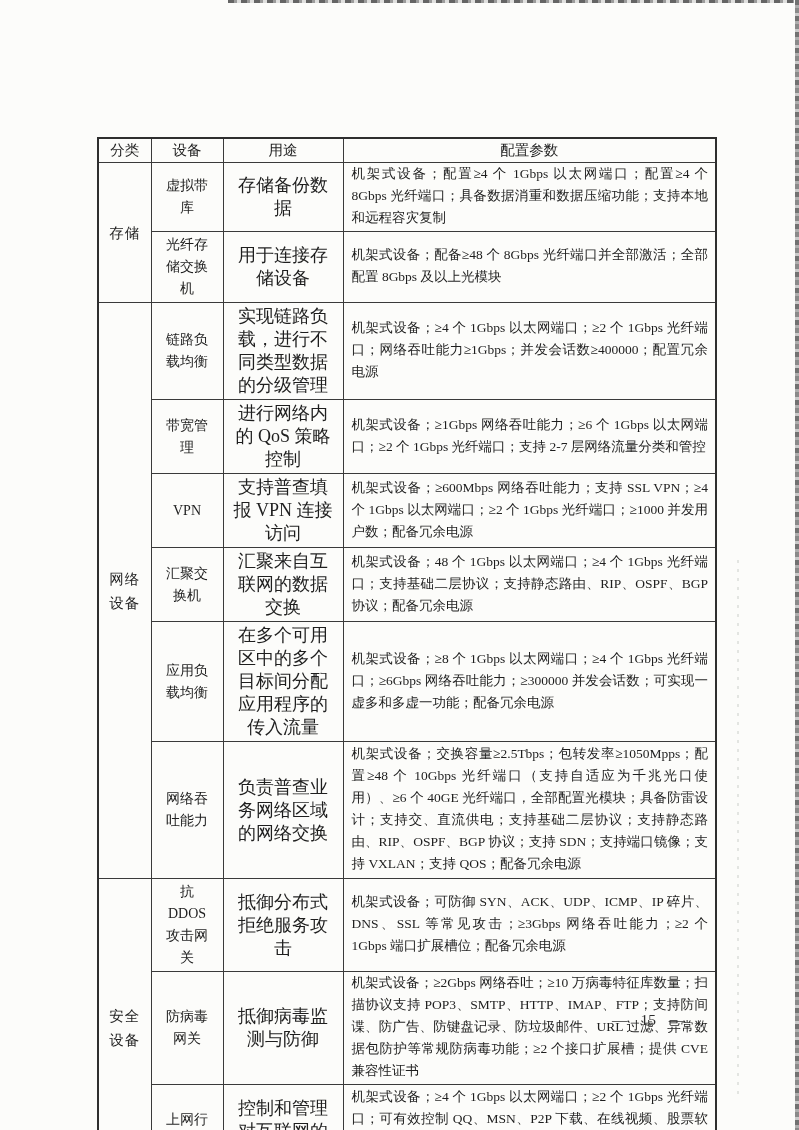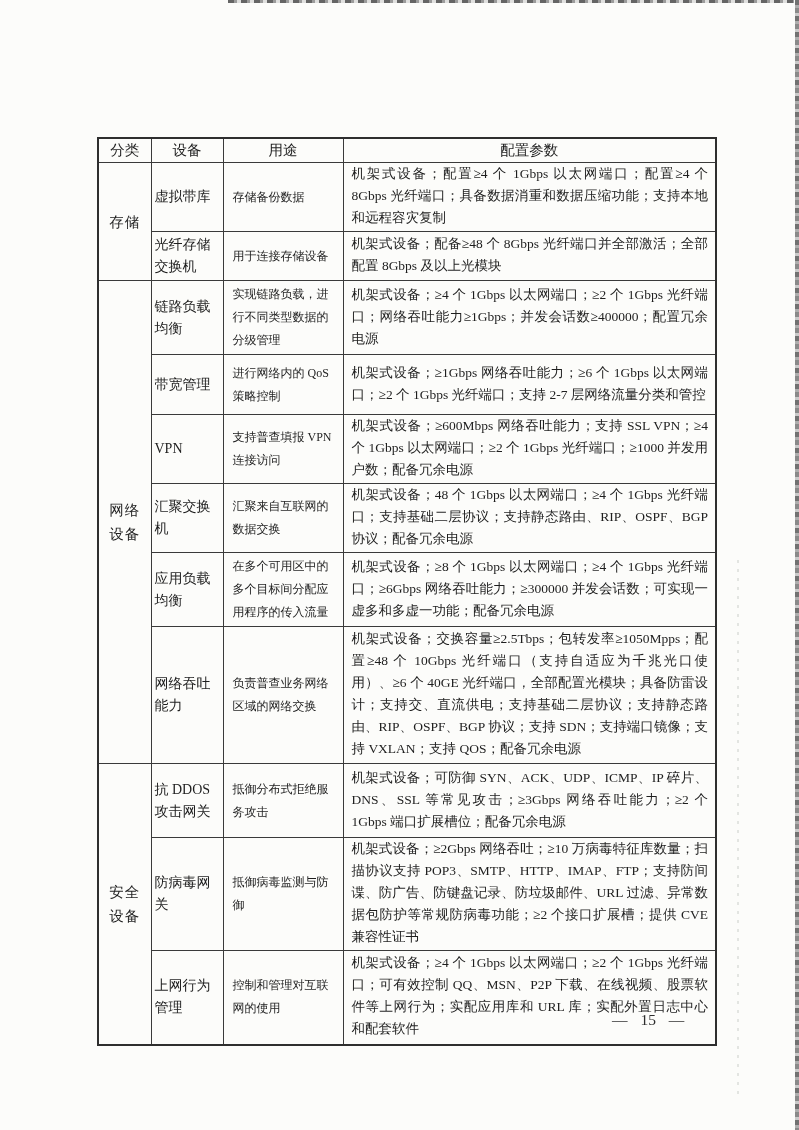--- a/index.html
+++ b/index.html
@@ -47,28 +47,28 @@
     text-align:center;
   }
   td.cat{
     text-align:center;
     font-size:14.5px;
     padding:18px 6px;
     letter-spacing:1px;
     line-height:24px;
   }
   td.dev{
-    text-align:left;
+    text-align:center;
     font-size:14px;
-    padding:2px 3px;
+    padding:2px 10px;
     line-height:22px;
   }
   td.pur{
-    text-align:left;
-    font-size:12px;
+    text-align:center;
+    font-size:18px;
     padding:2px 9px;
     line-height:23px;
   }
   td.cfg{
     text-align:justify;
     font-size:13.5px;
     padding:0 7px 2px 8px;
     line-height:22px;
   }
   tr.hr{height:21px;}

